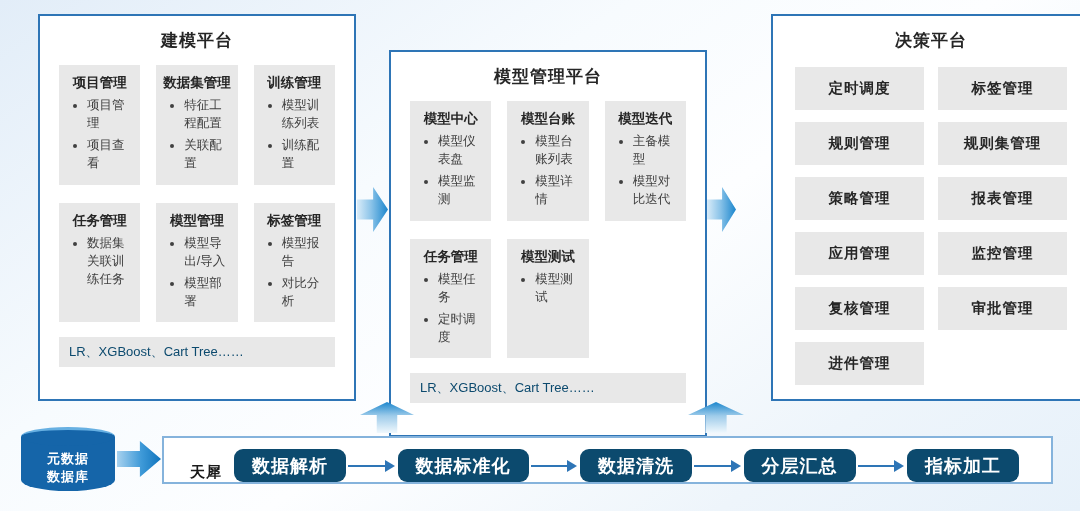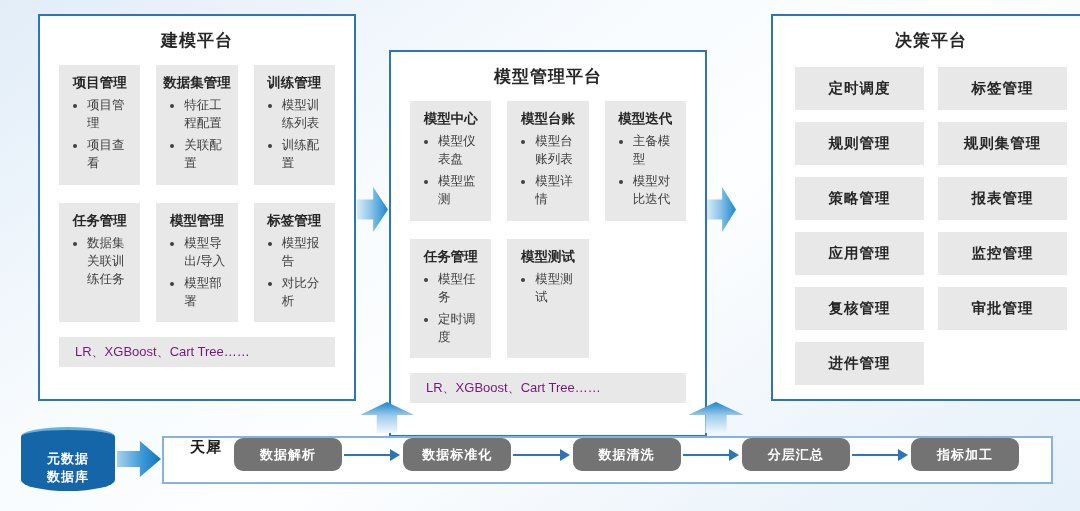--- a/index.html
+++ b/index.html
@@ -34,21 +34,21 @@
   .module-title {
     text-align:center; font-size:13.5px; font-weight:bold; color:#262626; margin:3px 0 2px;
   }
   .module-items { list-style:disc; margin:3px 0 0; padding-left:22px; }
   .module-items li {
     font-size:12.5px; color:#404040; line-height:1.45; margin:4px 0;
   }
 
   .algo-bar {
     margin:15px 19px 0; height:30px; line-height:30px; background:#e8e8e8;
-    font-size:13px; color:#701a75; padding-left:16px; overflow:hidden; white-space:nowrap;
+    font-size:13px; color:#0c4a6e; padding-left:10px; overflow:hidden; white-space:nowrap;
   }
 
   .feature-grid {
     display:grid; grid-template-columns:1fr 1fr; gap:12px 14px;
     margin:15px 22px 0;
   }
   .feature-card {
     height:43px; background:#e8e8e8; display:flex; align-items:center; justify-content:center;
     font-size:14.5px; font-weight:bold; color:#262626; letter-spacing:1px;
   }
@@ -82,32 +82,32 @@
     border-radius:0 0 47px 47px / 0 0 11px 11px;
     display:flex; flex-direction:column; align-items:center; justify-content:center;
     padding-top:8px;
   }
   .cyl-line { color:#ffffff; font-size:13px; font-weight:bold; line-height:1.35; letter-spacing:1px; }
 
   
   .pipeline-bar {
     position:absolute; left:162px; top:436px; width:891px; height:48px;
     background:#fff; border:2px solid #85b3dc;
-    display:flex; align-items:flex-start;
+    display:flex; align-items:flex-end;
   }
   .vendor {
     margin:0 12px 0 26px; font-size:15px; font-weight:bold; color:#1a1a1a; letter-spacing:1px;
     flex:0 0 auto;
   }
   .steps { flex:1; display:flex; align-items:center; margin-right:32px; }
   .pill {
     flex:0 0 auto; min-width:108px; height:33px; padding:0 18px;
-    background:#737373; border-radius:9px; color:#fff;
+    background:#0c4a6e; border-radius:9px; color:#fff;
     display:flex; align-items:center; justify-content:center;
-    font-size:13px; font-weight:bold; letter-spacing:1px;
+    font-size:18px; font-weight:bold; letter-spacing:1px;
   }
   .connector { flex:1 1 30px; min-width:24px; height:2px; background:#2e75b6; position:relative; margin:0 12px 0 2px; }
   .connector::after {
     content:''; position:absolute; right:-9px; top:-5px;
     border-left:10px solid #2e75b6; border-top:6px solid transparent; border-bottom:6px solid transparent;
   }
 </style>
 </head>
 <body>
 

